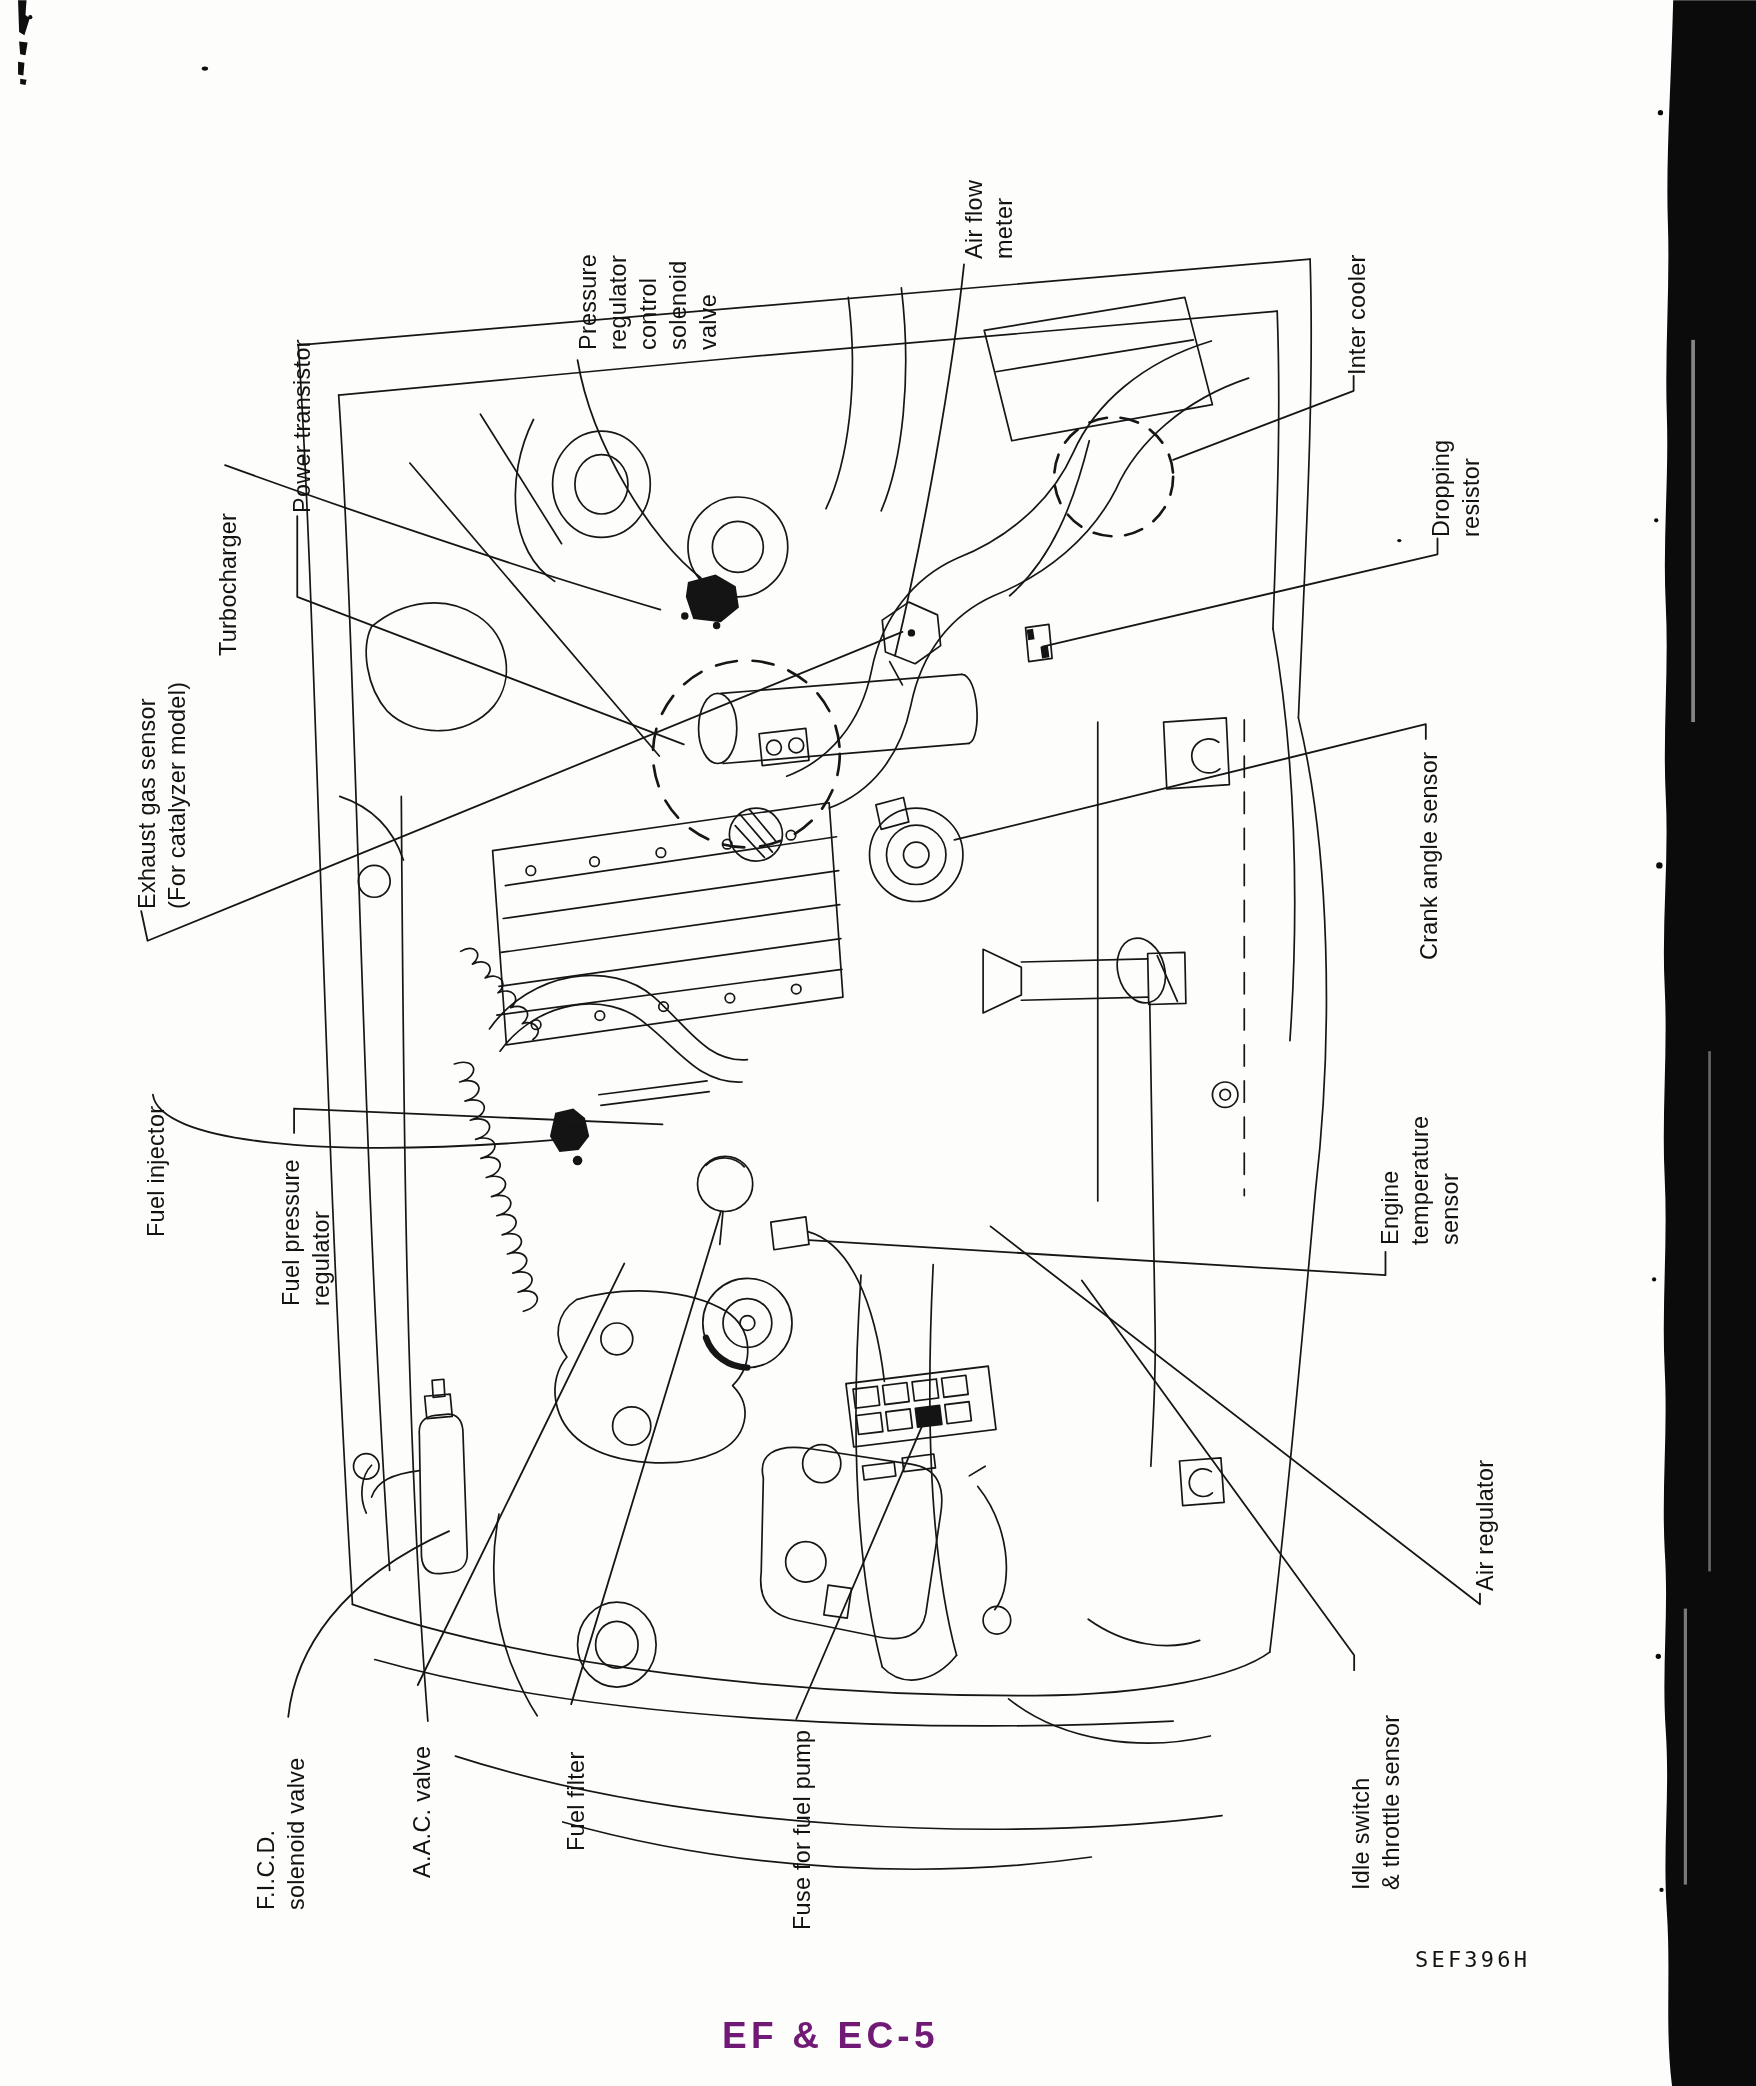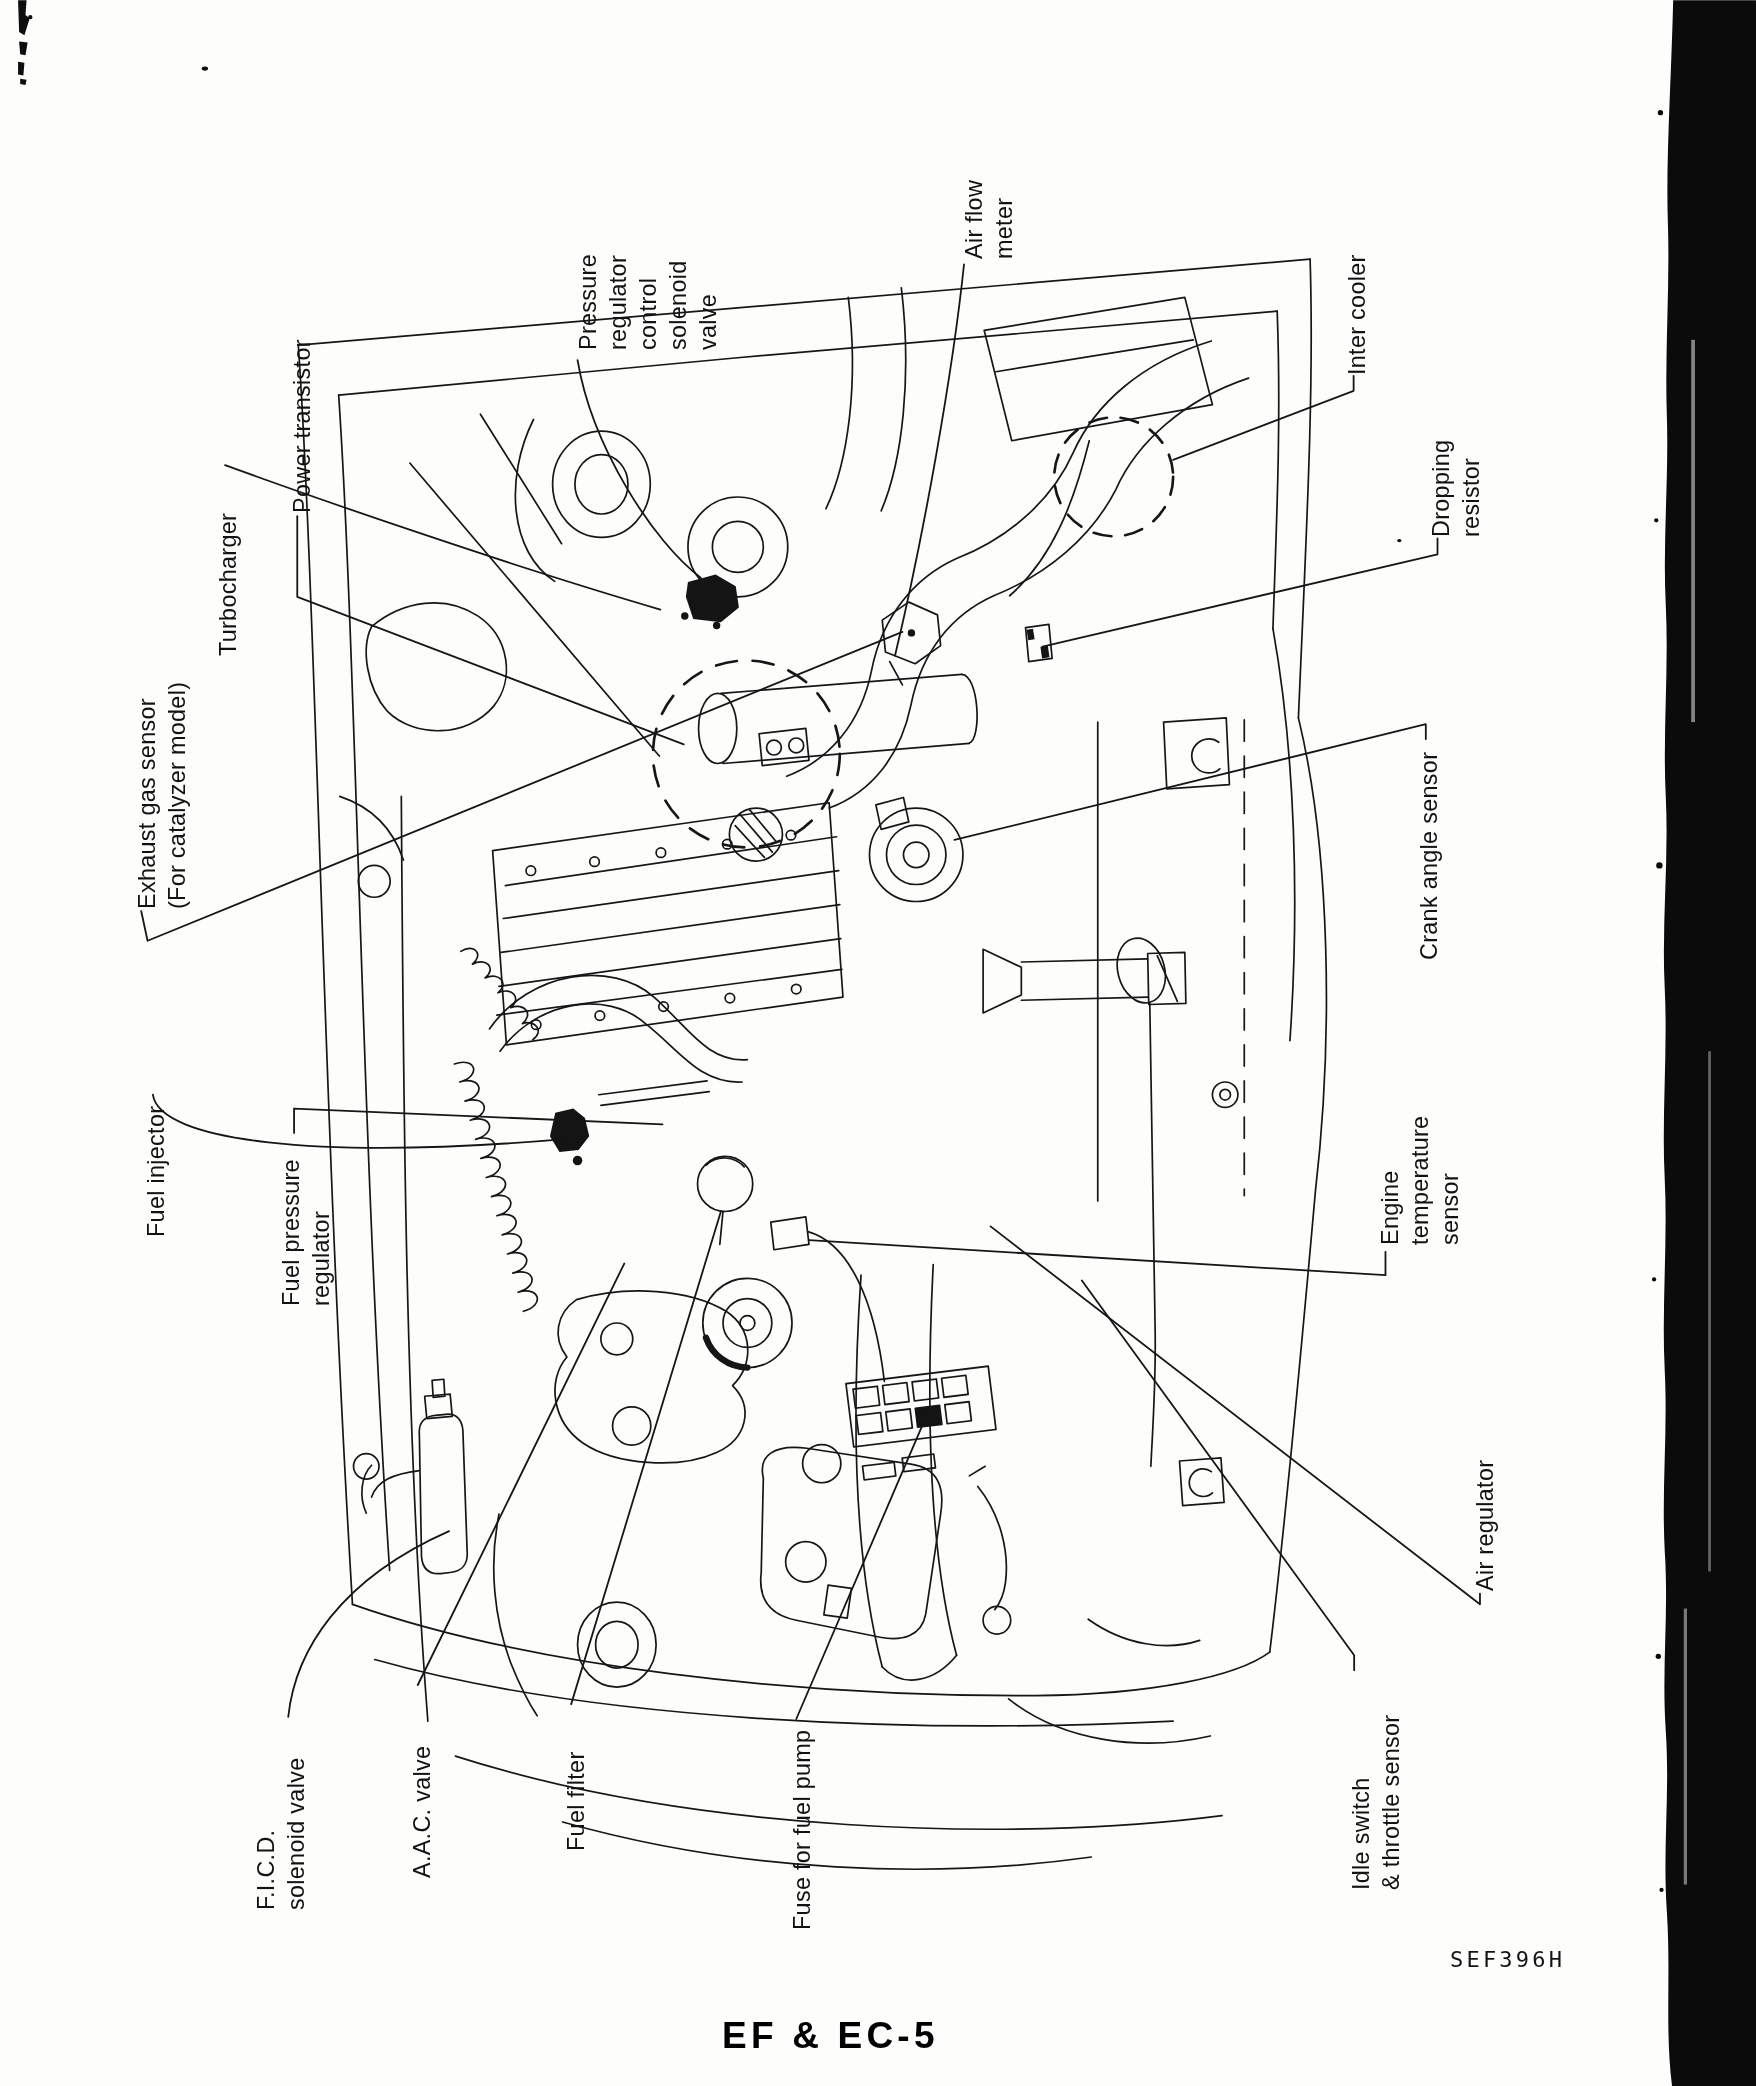--- a/index.html
+++ b/index.html
@@ -1,24 +1,24 @@
 <!DOCTYPE html>
 <html style="font-size:8.5px"><head>
 <meta charset="utf-8">
 <style>
   html,body{margin:0;padding:0;background:#ffffff;}
   #page{position:relative;width:1756px;height:2087px;background:#fdfdfc;overflow:hidden;
         font-family:"Liberation Sans",sans-serif;color:#141414;}
   #art{position:absolute;left:0;top:0;}
   .vlabel{position:absolute;font:23.4px/30px "Liberation Sans",sans-serif;color:#121212;
           transform:rotate(-90deg);transform-origin:0 0;white-space:pre-line;letter-spacing:0.3px;}
-  .figcode{position:absolute;left:1450px;top:1947px;font:22px "DejaVu Sans Mono",monospace;
+  .figcode{position:absolute;left:1415px;top:1947px;font:22px "DejaVu Sans Mono",monospace;
            letter-spacing:3.2px;color:#141414;}
   .footer{position:absolute;left:722px;top:2015px;font:bold 37px "Liberation Sans",sans-serif;
-          letter-spacing:4.2px;color:#000000;}
+          letter-spacing:4.2px;color:#701a75;}
 </style>
 </head>
 <body>
 
 <div id="page">
 
   <svg id="art" width="1756" height="2087" viewBox="0 0 3308 3931">
     <g fill="none" stroke="#161616" stroke-width="3.2" stroke-linecap="round" stroke-linejoin="round">
 
       <g>

